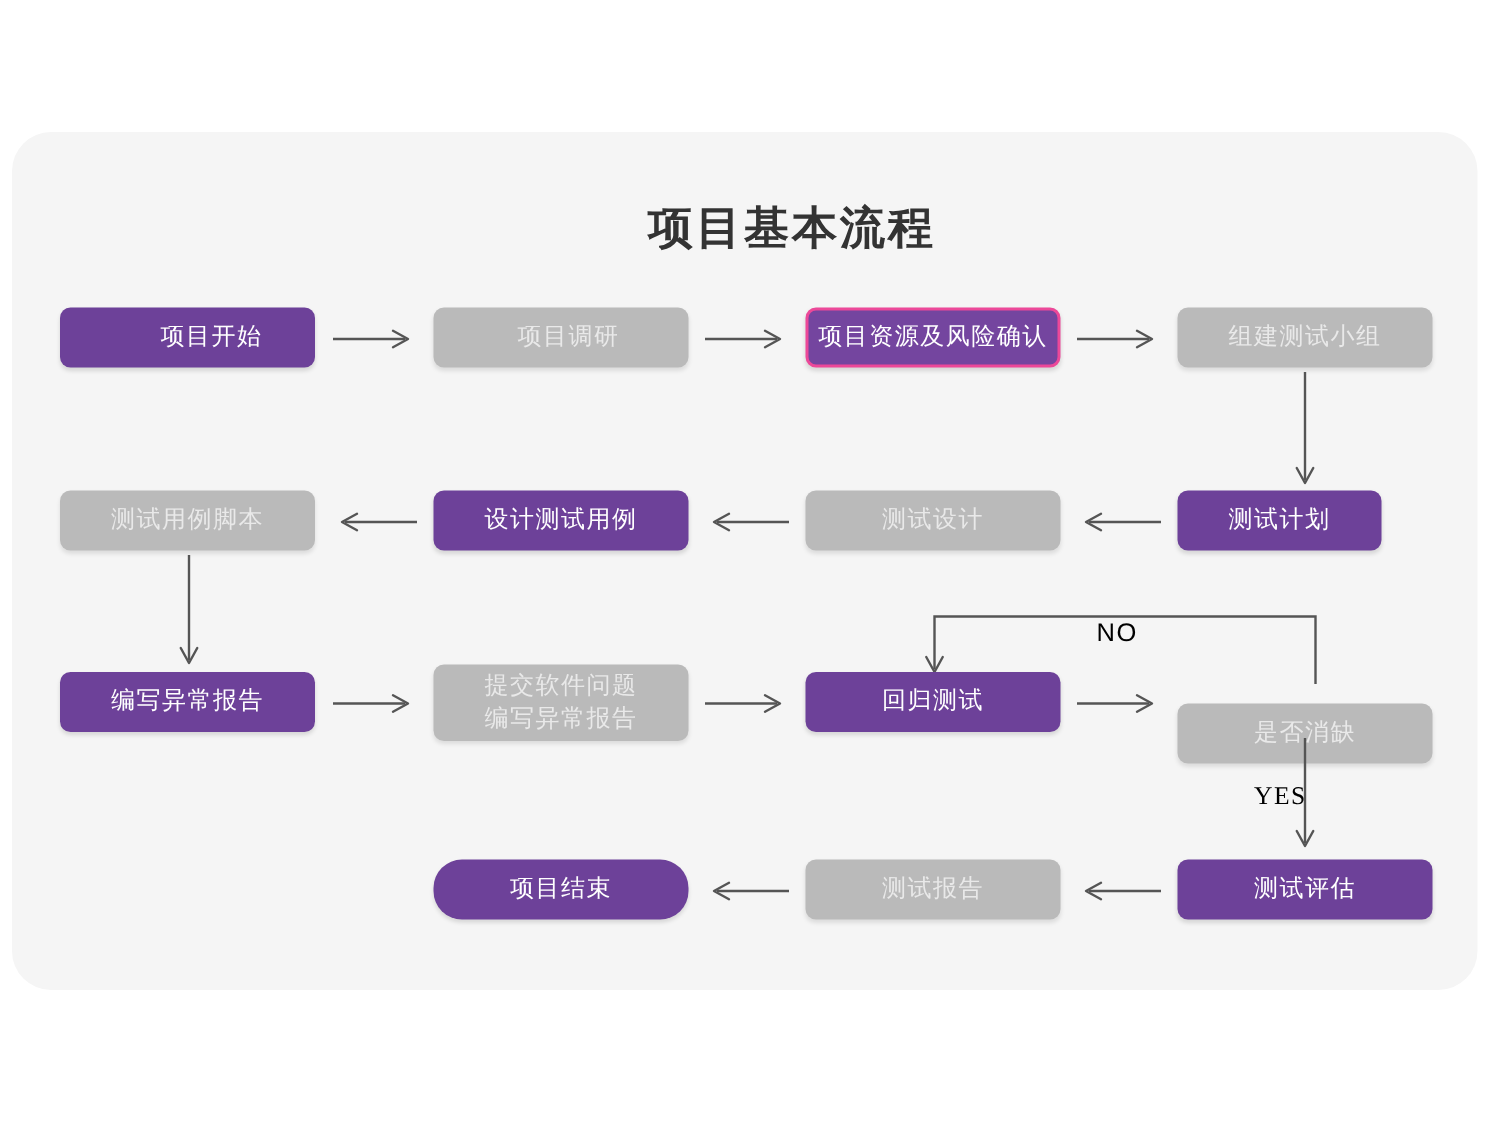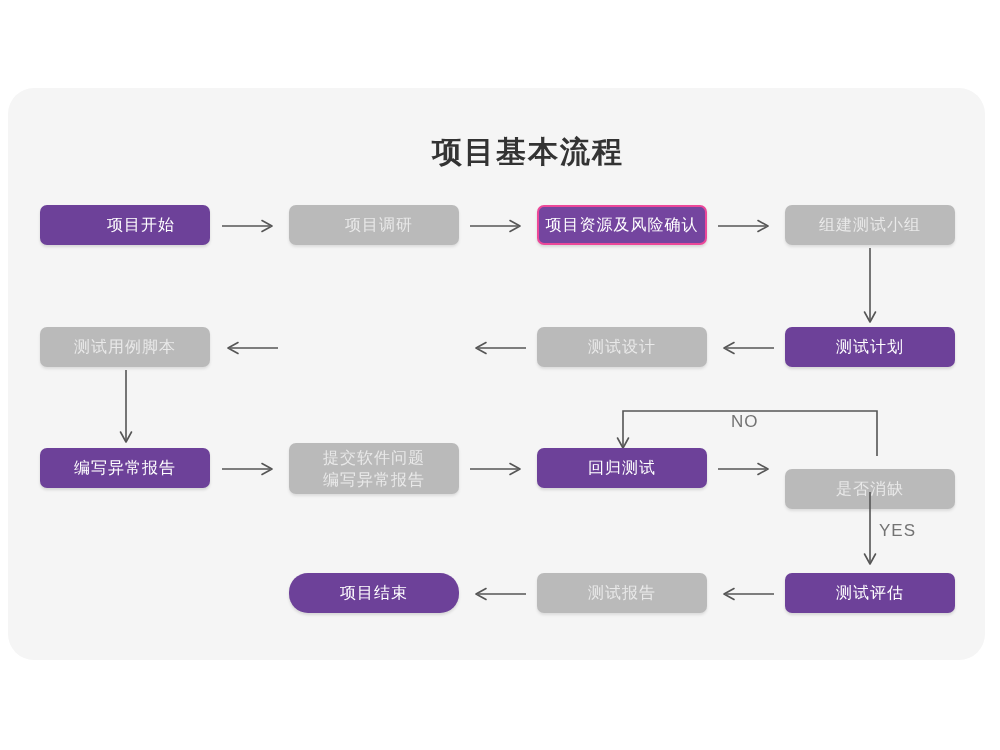--- a/index.html
+++ b/index.html
@@ -78,21 +78,21 @@
   .conn {
     position: absolute;
     pointer-events: none;
   }
 
   .conn svg { display: block; overflow: visible; }
 
   .edge-label {
     position: absolute;
     font-size: 17px;
-    color: #737373;
+    color: #000000;
     letter-spacing: 1px;
   }
 </style>
 </head>
 <body>
 
 <div id="canvas">
 
   <div id="card"></div>
 
@@ -136,38 +136,39 @@
 
   <div class="node gray" style="left:40px; top:327px; width:170px; height:40px;">测试用例脚本</div>
 
   <div class="conn" style="left:222px; top:340px;">
     <svg width="56" height="16" viewBox="0 0 56 16">
       <path d="M8 8 L56 8" stroke="#555555" stroke-width="1.6" fill="none"></path>
       <path d="M16 2.5 L6 8 L16 13.5" stroke="#555555" stroke-width="1.6" fill="none" stroke-linecap="round" stroke-linejoin="round"></path>
     </svg>
   </div>
 
+  <div class="node purple" style="left:289px; top:327px; width:170px; height:40px;">设计测试用例</div>
 
   <div class="conn" style="left:470px; top:340px;">
     <svg width="56" height="16" viewBox="0 0 56 16">
       <path d="M8 8 L56 8" stroke="#555555" stroke-width="1.6" fill="none"></path>
       <path d="M16 2.5 L6 8 L16 13.5" stroke="#555555" stroke-width="1.6" fill="none" stroke-linecap="round" stroke-linejoin="round"></path>
     </svg>
   </div>
 
   <div class="node gray" style="left:537px; top:327px; width:170px; height:40px;">测试设计</div>
 
   <div class="conn" style="left:718px; top:340px;">
     <svg width="56" height="16" viewBox="0 0 56 16">
       <path d="M8 8 L56 8" stroke="#555555" stroke-width="1.6" fill="none"></path>
       <path d="M16 2.5 L6 8 L16 13.5" stroke="#555555" stroke-width="1.6" fill="none" stroke-linecap="round" stroke-linejoin="round"></path>
     </svg>
   </div>
 
-  <div class="node purple" style="left:785px; top:327px; width:170px; height:40px;">测试计划</div>
+  <div class="node purple" style="left:785px; top:327px; width:136px; height:40px;">测试计划</div>
 
   <div class="conn" style="left:118px; top:370px;">
     <svg width="16" height="78" viewBox="0 0 16 78">
       <path d="M8 0 L8 70" stroke="#555555" stroke-width="1.6" fill="none"></path>
       <path d="M2.5 62 L8 72 L13.5 62" stroke="#555555" stroke-width="1.6" fill="none" stroke-linecap="round" stroke-linejoin="round"></path>
     </svg>
   </div>
 
   <div class="conn" style="left:615px; top:408px;">
     <svg width="270" height="48" viewBox="0 0 270 48">
@@ -206,21 +207,21 @@
   </div>
 
   <div class="node gray" style="left:785px; top:448px; width:170px; height:40px;margin-top:21px;">是否消缺</div>
 
   <div class="conn" style="left:862px; top:492px;">
     <svg width="16" height="78" viewBox="0 0 16 78">
       <path d="M8 0 L8 70" stroke="#555555" stroke-width="1.6" fill="none"></path>
       <path d="M2.5 62 L8 72 L13.5 62" stroke="#555555" stroke-width="1.6" fill="none" stroke-linecap="round" stroke-linejoin="round"></path>
     </svg>
   </div>
-  <div class="edge-label" style="left:879px; top:521px;">YES</div>
+  <div class="edge-label" style="left:836px; top:521px;font-family:Liberation Serif, serif;">YES</div>
 
   <div class="node purple" style="left:289px; top:573px; width:170px; height:40px;border-radius:19px;">项目结束</div>
 
   <div class="conn" style="left:470px; top:586px;">
     <svg width="56" height="16" viewBox="0 0 56 16">
       <path d="M8 8 L56 8" stroke="#555555" stroke-width="1.6" fill="none"></path>
       <path d="M16 2.5 L6 8 L16 13.5" stroke="#555555" stroke-width="1.6" fill="none" stroke-linecap="round" stroke-linejoin="round"></path>
     </svg>
   </div>
 

